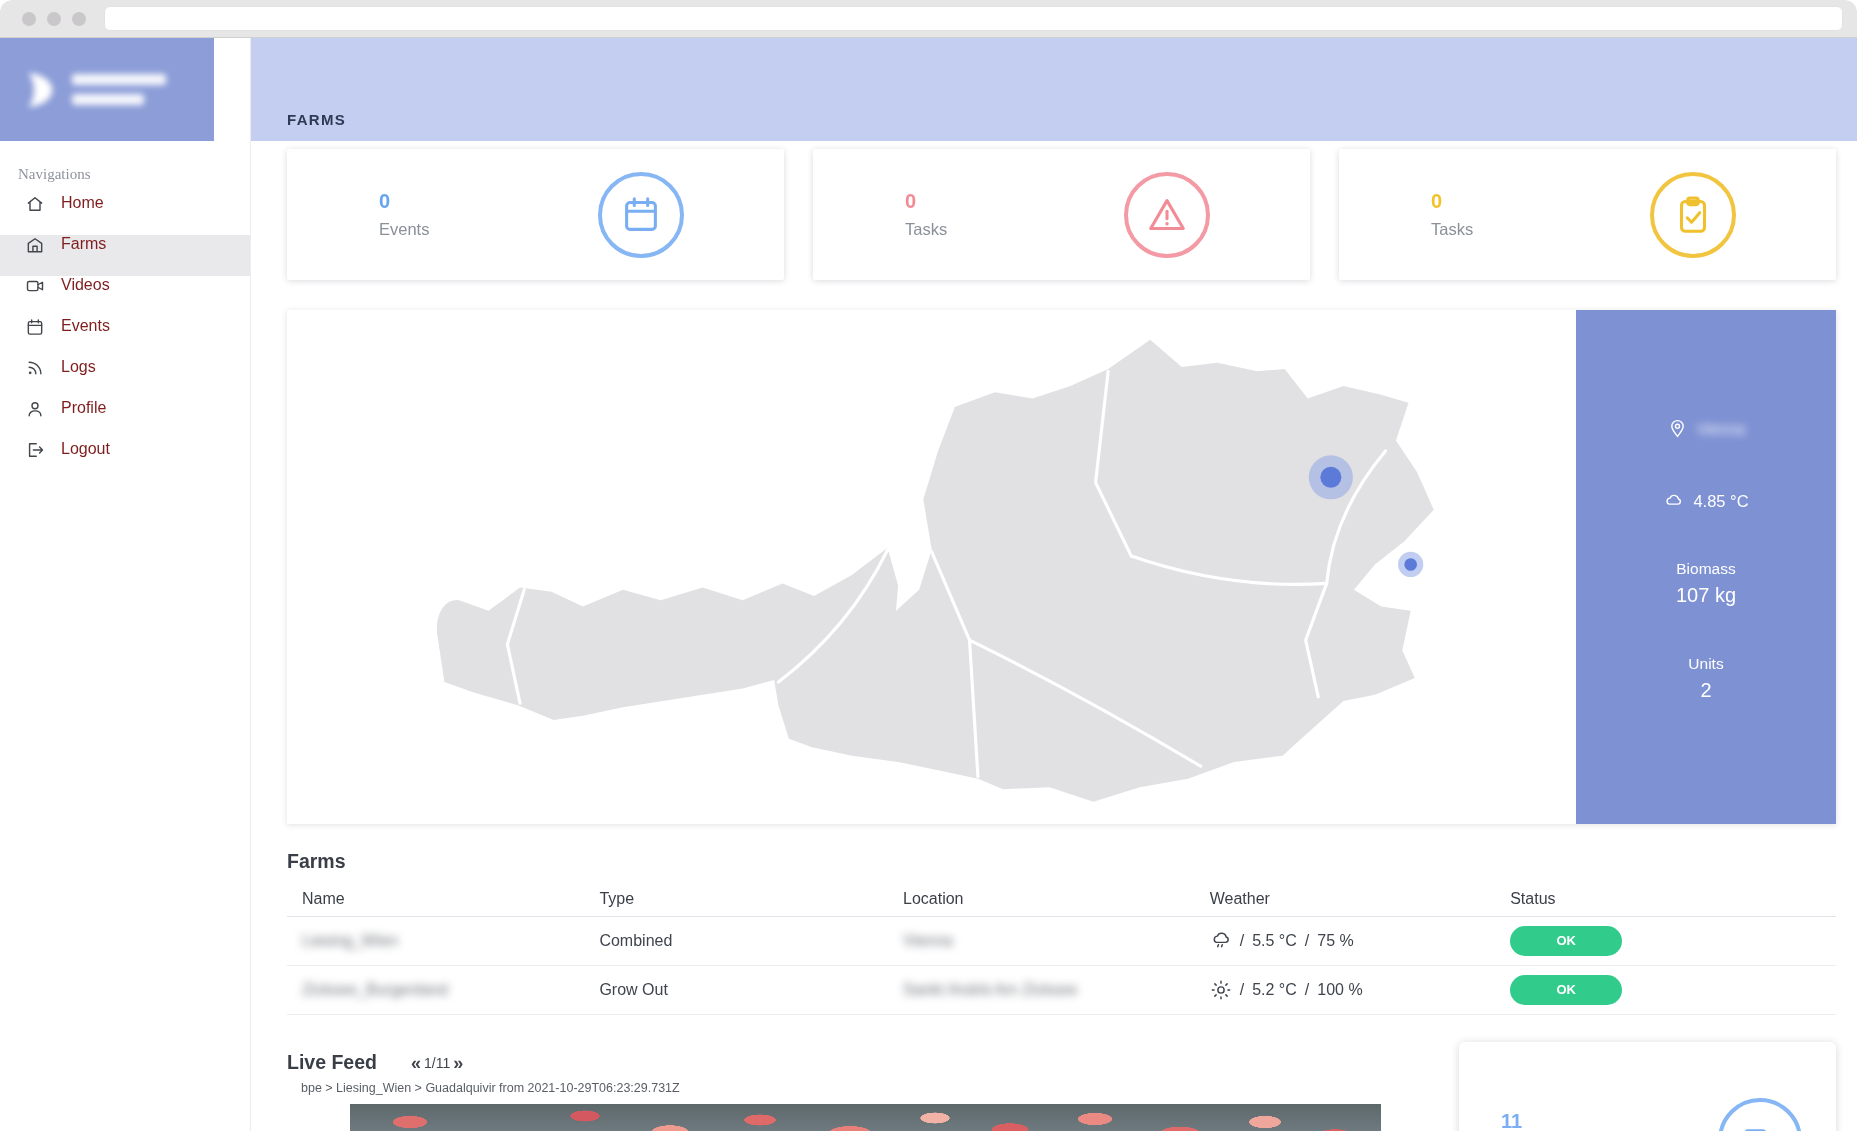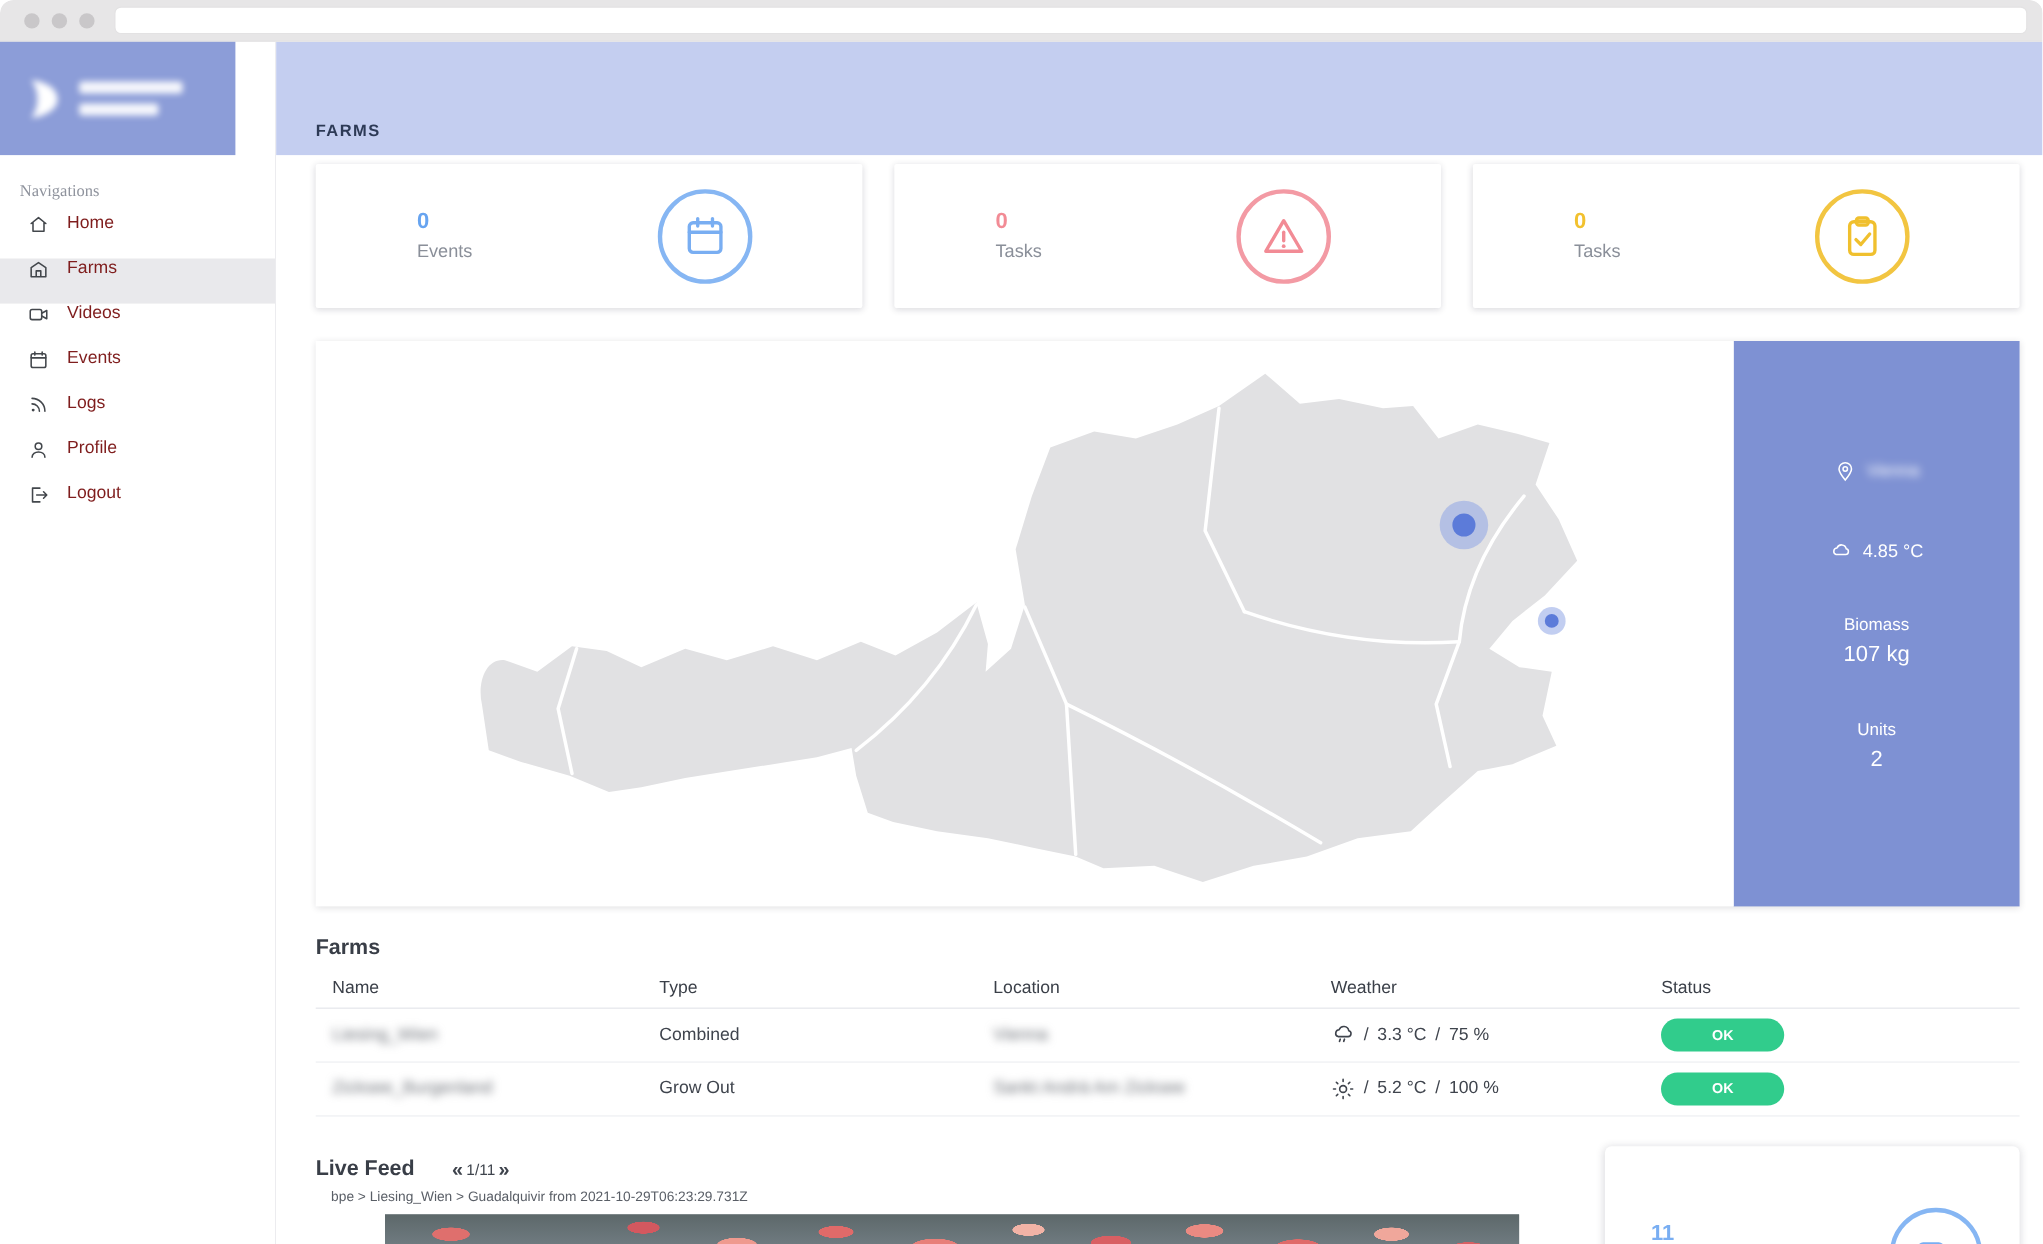--- a/index.html
+++ b/index.html
@@ -341,21 +341,21 @@
               <div class="trow">
                 <div class="cell blurred-cell">Liesing_Wien</div>
                 <div class="cell">Combined</div>
                 <div class="cell blurred-cell">Vienna</div>
                 <div class="cell weather-cell">
                   <svg viewBox="0 0 24 24" fill="none" stroke="currentColor" stroke-width="1.6" stroke-linecap="round" stroke-linejoin="round">
                       <path d="M7 13.5 h10 a3 3 0 0 0 0.6-5.9 A5 5 0 0 0 8 6.7 A3.5 3.5 0 0 0 7 13.5 Z"></path>
                       <path d="M9.2 16 l-0.8 2.2 M13.4 16 l-0.8 2.2"></path>
                     </svg>
                   <span class="sep">/</span>
-                  <span>3.3 °C</span>
+                  <span>5.5 °C</span>
                   <span class="sep">/</span>
                   <span>75 %</span>
                 </div>
                 <div class="cell">
                   <span class="pill">OK</span>
                 </div>
               </div>
 
               <div class="trow">
                 <div class="cell blurred-cell">Zicksee_Burgenland</div>

